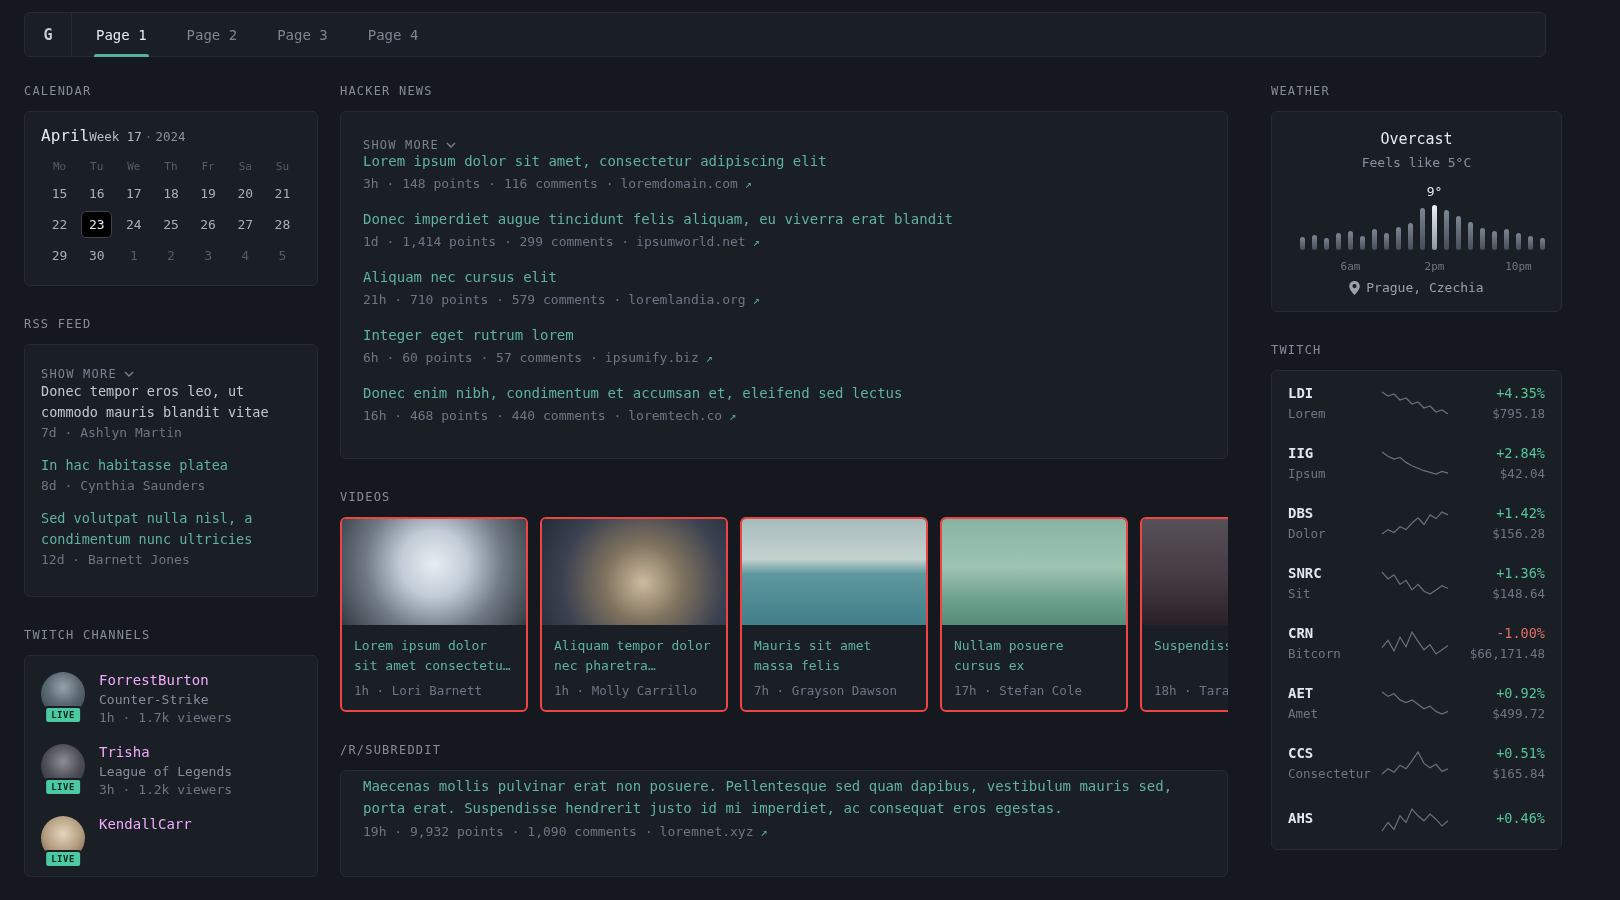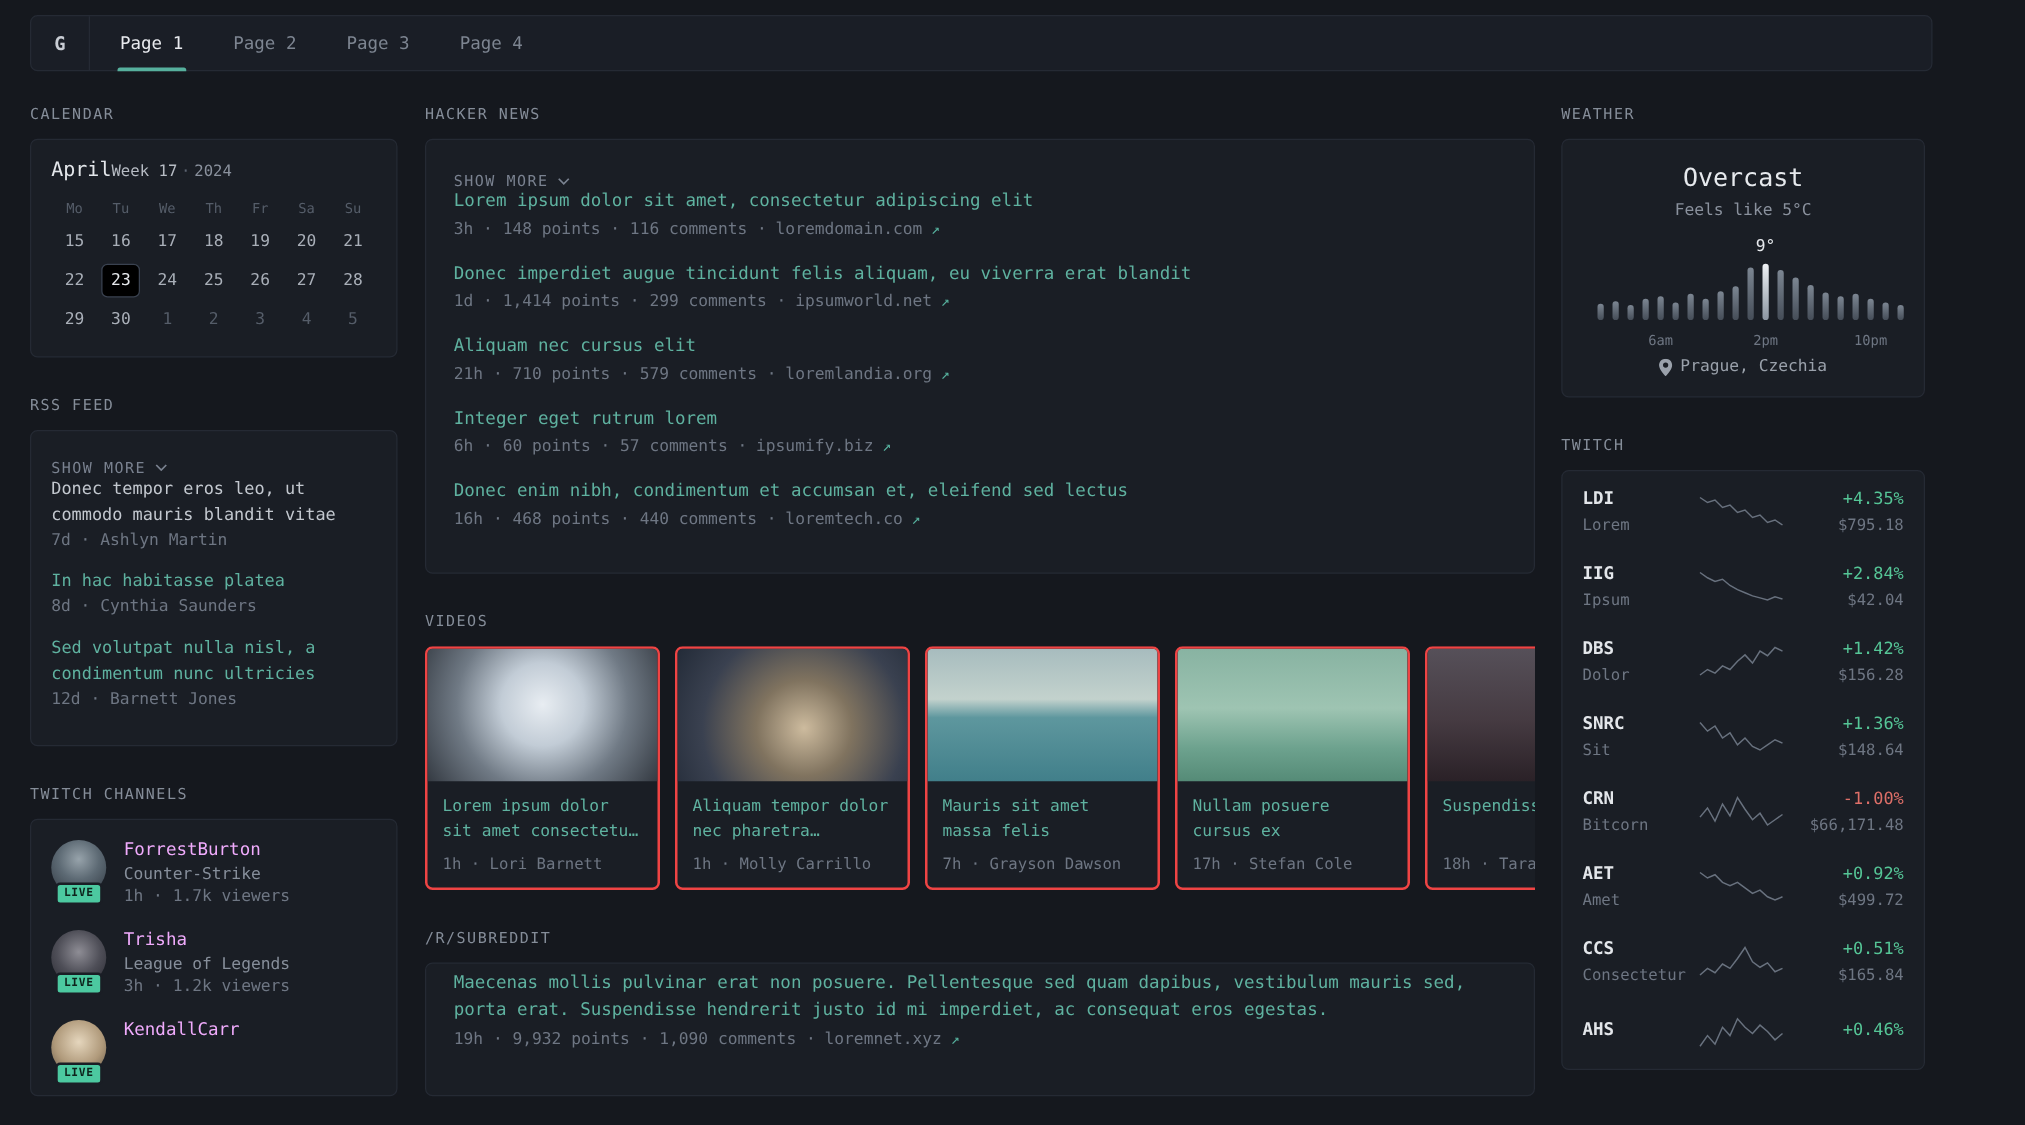--- a/index.html
+++ b/index.html
@@ -30,21 +30,21 @@
   }
   .tab.active { color:#e8eaee; }
   .tab.active::after {
     content:""; position:absolute; left:0; right:0; bottom:-1px; height:3px;
     background:#56b09d; border-radius:2px 2px 0 0;
   }
 
   
   .layout { display:flex; margin-top:27px; }
   .col.left  { width:294px; margin-right:22px; flex-shrink:0; }
-  .col.mid   { width:888px; margin-right:21px; flex-shrink:0; }
+  .col.mid   { width:888px; margin-right:43px; flex-shrink:0; }
   .col.right { width:291px; flex-shrink:0; }
   .widget + .widget { margin-top:31px; }
   .sec-title {
     font-size:12px; font-weight:normal; letter-spacing:1.2px;
     color:#858d99; margin-bottom:13px;
   }
   .card { background:#1a1e25; border:1px solid #252a34; border-radius:6px; }
 
   
   .cal { padding:14px 16px 16px; }
@@ -71,21 +71,21 @@
   .rss-title.visited { color:#c3c8cf; }
   .rss-meta { font-size:13px; color:#6e7683; margin-top:2px; }
   .show-more {
     display:flex; align-items:center; gap:7px; background:none; border:none;
     font:inherit; font-size:12px; letter-spacing:1.2px; color:#7a8290;
     cursor:pointer; margin-top:6px;
   }
   .hn-card { padding:20px 22px 16px; }
   .feed-item { margin-bottom:19px; }
   .feed-title { display:block; font-size:14px; line-height:19px; color:#5fb2a0; cursor:pointer; }
-  .feed-meta { font-size:13px; color:#6e7683; margin-top:5px; display:flex; align-items:flex-start; gap:7px; }
+  .feed-meta { font-size:13px; color:#6e7683; margin-top:5px; display:flex; align-items:center; gap:7px; }
   .feed-meta .domain { color:#6e7683; cursor:pointer; }
   .arrow { color:#56b09d; font-size:12px; }
   .sub-card { padding:4px 22px 18px; }
   .sub-card .feed-title { line-height:22px; max-width:820px; }
 
   
   .twitch-card { padding:16px; }
   .tw-row { display:flex; gap:14px; margin-bottom:19px; align-items:flex-start; cursor:pointer; }
   .tw-row:last-child { margin-bottom:0; }
   .tw-avatar-wrap { position:relative; width:44px; flex-shrink:0; }
@@ -116,21 +116,21 @@
   .th-5 { background:linear-gradient(180deg, #565059 0%, #453a41 55%, #2a2127 100%); }
   .video-body { padding:11px 12px 12px; }
   .video-title {
     font-size:13px; line-height:20px; color:#5fb2a0; height:40px;
     overflow:hidden; cursor:pointer; display:block;
   }
   .video-meta { font-size:12.5px; color:#6e7683; margin-top:7px; white-space:nowrap; }
 
   
   .weather-card { padding:18px 16px 16px; text-align:center; }
-  .w-cond { font-size:20px; color:#e6e9ed; }
+  .w-cond { font-size:15px; color:#e6e9ed; }
   .w-feels { font-size:13px; color:#8a919d; margin-top:7px; }
   .w-chart { display:flex; align-items:flex-end; height:46px; margin:34px 12px 30px; gap:7px; }
   .w-slot { flex:1; display:flex; justify-content:center; position:relative; }
   .w-bar { width:5px; border-radius:3px; background:linear-gradient(180deg,#7c8692 0%, #454d58 100%); }
   .w-bar.hl { background:linear-gradient(180deg,#eef1f4 0%, #8b95a1 100%); }
   .w-temp {
     position:absolute; bottom:calc(100% + 6px); left:50%; transform:translateX(-50%);
     font-size:13px; color:#e6e9ed; white-space:nowrap;
   }
   .w-time {

